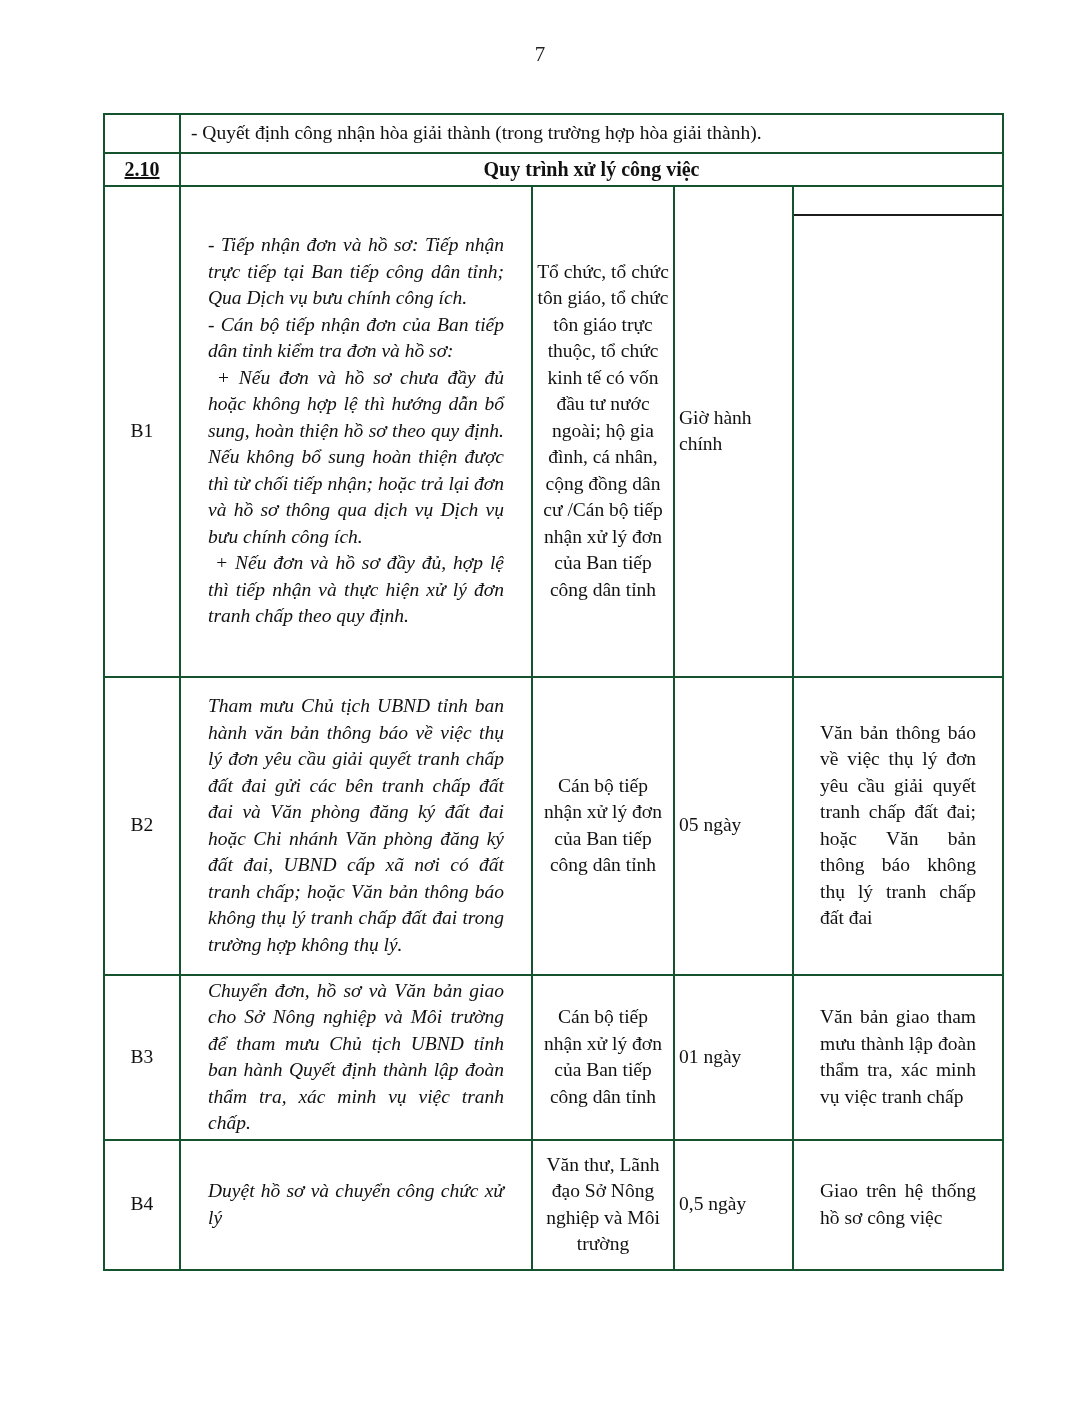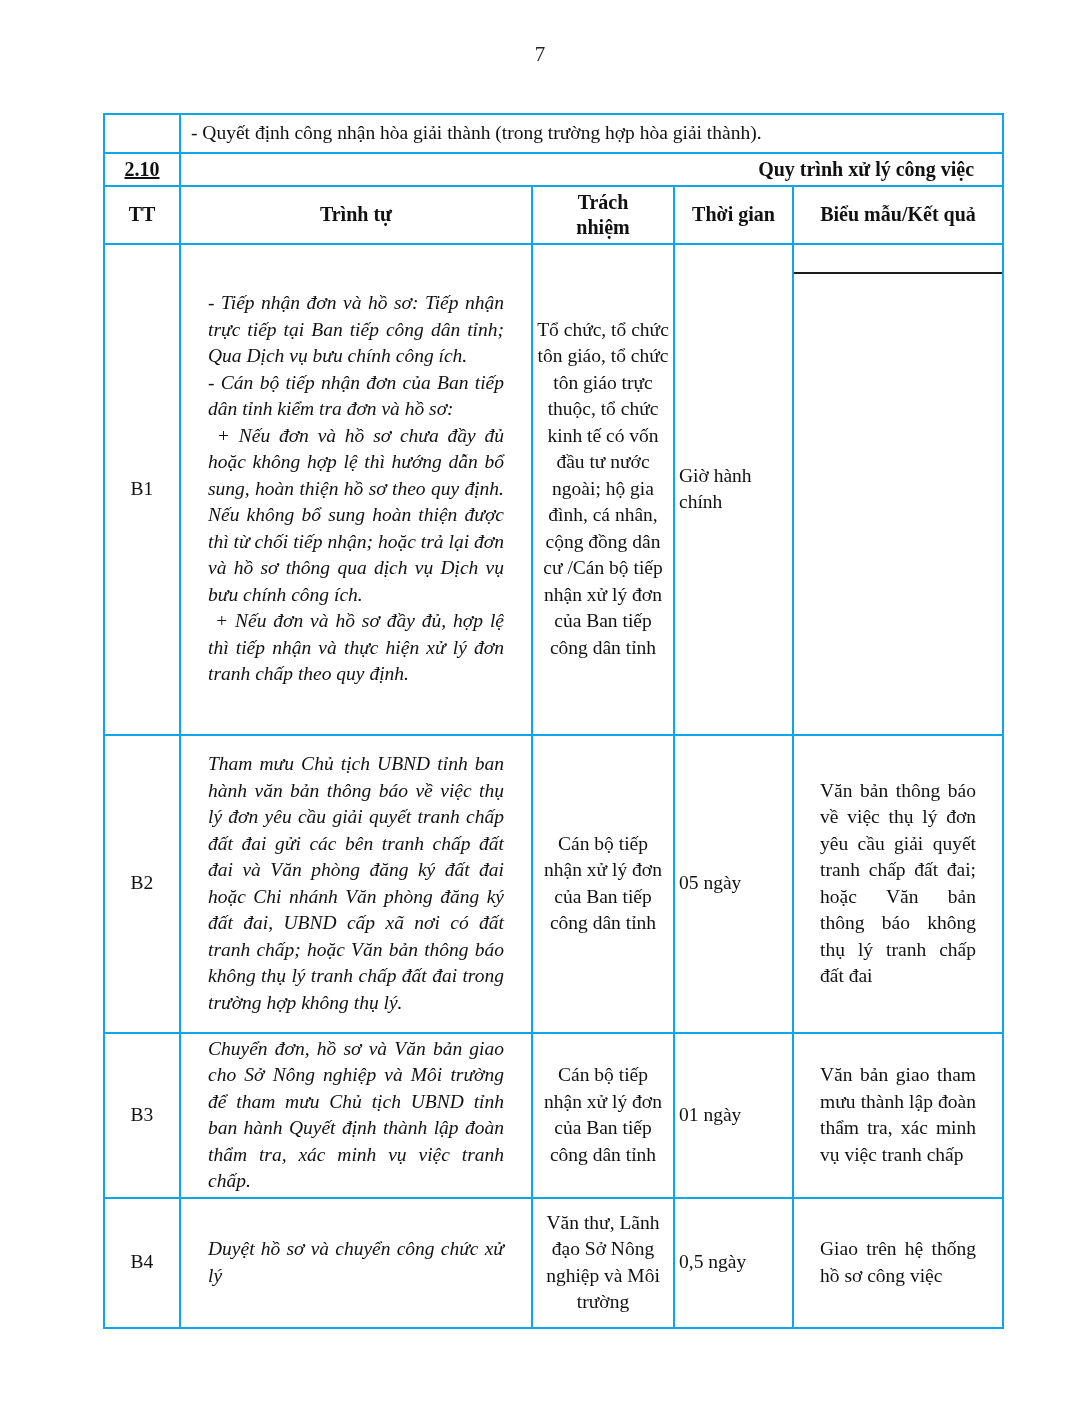--- a/index.html
+++ b/index.html
@@ -13,36 +13,36 @@
   }
   .page-number{
     position:absolute;top:42px;left:0;width:1080px;
     text-align:center;font-size:21px;color:#222;
   }
   table.doc-table{
     position:absolute;left:103px;top:113px;width:899px;
     border-collapse:collapse;table-layout:fixed;
   }
   td,th{
-    border:2px solid #0ea5e9;
+    border:2px solid #14532d;
     font-size:19.5px;line-height:26.5px;
     vertical-align:middle;
     overflow:hidden;
   }
   tr.r-note{height:39px;}
   tr.r-section{height:30px;}
   tr.r-head{height:58px;}
   tr.r-b1{height:491px;}
   tr.r-b2{height:298px;}
   tr.r-b3{height:162px;}
   tr.r-b4{height:130px;}
   th{font-weight:bold;text-align:center;font-size:20px;line-height:25px;padding:2px 3px;}
   .hdr-narrow{width:78px;margin:0 auto;}
   .c-note{text-align:left;padding:2px 10px;}
-  .c-section{font-weight:bold;text-align:right;padding:2px 28px;font-size:20px;}
+  .c-section{font-weight:bold;text-align:center;padding:2px 28px;font-size:20px;}
   .c-code{font-weight:bold;text-align:center;font-size:20px;text-decoration:underline;}
   .c-tt{text-align:center;padding:2px 2px;}
   .c-proc{
     text-align:justify;text-justify:inter-word;
     padding:2px 27px;white-space:pre-line;font-style:italic;
   }
   .c-resp{text-align:center;padding:2px 4px;}
   .c-time{padding:2px 4px;}
   .c-result{
     text-align:justify;text-justify:inter-word;
@@ -70,29 +70,20 @@
       <tr class="r-note">
     <td class="c-tt"></td>
     <td class="c-note" colspan="4">- Quyết định công nhận hòa giải thành (trong trường hợp hòa giải thành).</td>
   </tr>
 
   <tr class="r-section">
     <td class="c-code">2.10</td>
     <td class="c-section" colspan="4">Quy trình xử lý công việc</td>
   </tr>
 
-  <tr class="r-head">
-    <th>TT</th>
-    <th>Trình tự</th>
-    <th>
-          <div class="hdr-narrow">Trách nhiệm</div>
-        </th>
-    <th>Thời gian</th>
-    <th>Biểu mẫu/Kết quả</th>
-  </tr>
 
   <tr class="r-b1">
     <td class="c-tt">B1</td>
     <td class="c-proc">- Tiếp nhận đơn và hồ sơ: Tiếp nhận trực tiếp tại Ban tiếp công dân tỉnh; Qua Dịch vụ bưu chính công ích.
 - Cán bộ tiếp nhận đơn của Ban tiếp dân tỉnh kiểm tra đơn và hồ sơ:
 &nbsp;+ Nếu đơn và hồ sơ chưa đầy đủ hoặc không hợp lệ thì hướng dẫn bổ sung, hoàn thiện hồ sơ theo quy định. Nếu không bổ sung hoàn thiện được thì từ chối tiếp nhận; hoặc trả lại đơn và hồ sơ thông qua dịch vụ Dịch vụ bưu chính công ích.
 &nbsp;+ Nếu đơn và hồ sơ đầy đủ, hợp lệ thì tiếp nhận và thực hiện xử lý đơn tranh chấp theo quy định.</td>
     <td class="c-resp">Tổ chức, tổ chức tôn giáo, tổ chức tôn giáo trực thuộc, tổ chức kinh tế có vốn đầu tư nước ngoài; hộ gia đình, cá nhân, cộng đồng dân cư /Cán bộ tiếp nhận xử lý đơn của Ban tiếp công dân tỉnh</td>
     <td class="c-time">Giờ hành chính</td>
     <td class="c-result-split">

